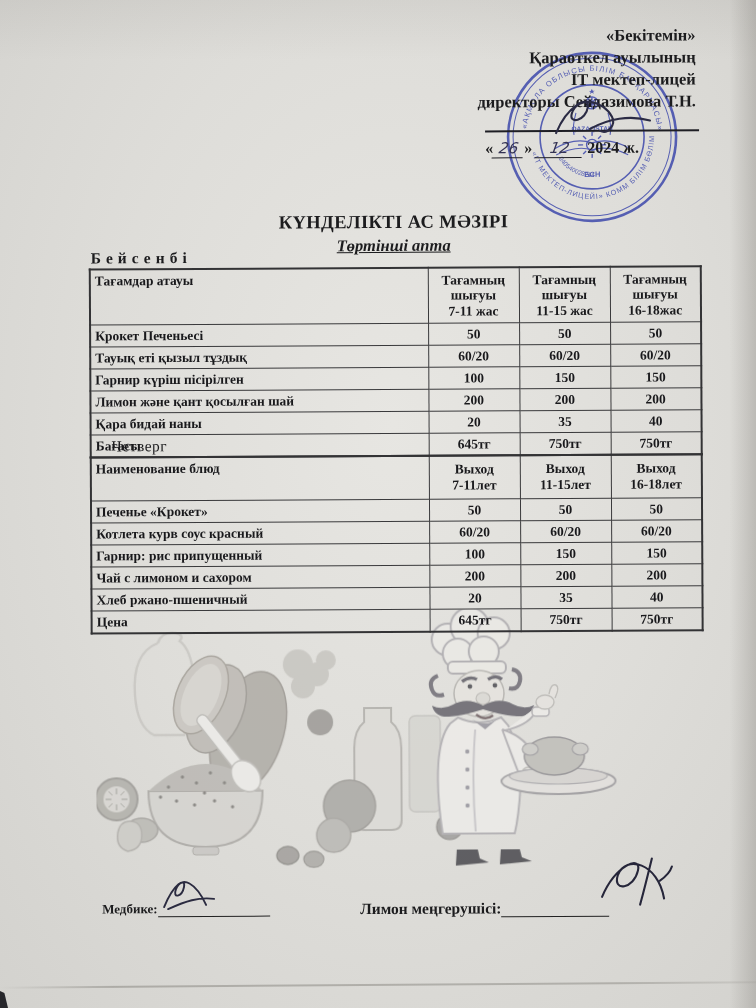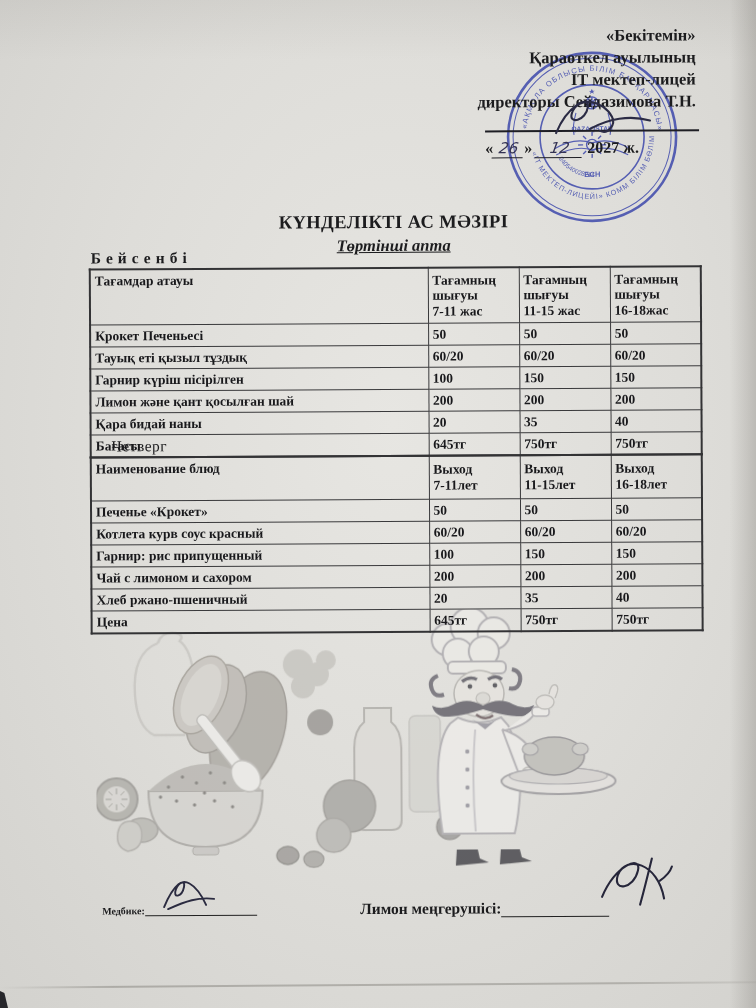--- a/index.html
+++ b/index.html
@@ -36,32 +36,32 @@
   .day2{top:436px;letter-spacing:.5px;margin-left:20px;}
 
   
   table.menu{position:absolute;left:90px;width:611px;border-collapse:collapse;table-layout:fixed;
     z-index:3;font-size:13.5px;font-weight:bold;color:#19191c;}
   .t1{top:267px;}
   .t2{top:455px;}
   table.menu td{border:1.4px solid #3a3a3c;padding:1px 4px;line-height:1.16;}
   table.menu{border:2px solid #333335;}
   td.name{text-align:left;padding-left:6px;}
-  td.val{text-align:left;white-space:pre-line;margin-top:29px;}
+  td.val{text-align:center;white-space:pre-line;margin-top:29px;}
   .t1 tr.hdr td{height:50px;}
   .t2 tr.hdr td{height:38px;}
   tr.hdr td.name{vertical-align:top;padding-top:3px;}
   tr.hdr td.val{vertical-align:middle;}
   tr.data td{height:19px;}
 
   
   .illus{position:absolute;left:95px;top:610px;width:532px;height:258px;z-index:1;}
 
   
-  .footer-left{position:absolute;left:100px;top:900px;font-weight:bold;font-size:10px;z-index:3;}
+  .footer-left{position:absolute;left:100px;top:900px;font-weight:bold;font-size:13px;z-index:3;}
   .footer-right{position:absolute;left:358px;top:900px;font-weight:bold;font-size:15.5px;z-index:3;}
   .f-line{display:inline-block;border-bottom:1.8px solid #222;height:14px;vertical-align:bottom;}
   .fl1{width:112px;} .fl2{width:108px;}
   .fsig-l{position:absolute;left:152px;top:872px;width:72px;height:42px;z-index:4;}
   .fsig-r{position:absolute;left:588px;top:852px;width:88px;height:62px;z-index:4;}
 
   
   .fold{position:absolute;left:0;top:984px;width:756px;height:2px;z-index:6;transform:rotate(-0.4deg);
     background:linear-gradient(to right, rgba(140,138,132,0), rgba(138,136,130,.55) 15%, rgba(138,136,130,.5) 82%, rgba(138,136,130,.15));}
   .sliver{position:absolute;left:0;top:991px;width:8px;height:17px;background:#26262a;z-index:6;
@@ -112,21 +112,21 @@
     <div class="approval">
       <div>«Бекітемін»</div>
       <div>Қараөткел ауылының</div>
       <div>IT мектеп-лицей</div>
       <div>директоры Сейдазимова Т.Н.</div>
     </div>
     <div class="sig-line"></div>
     <svg class="topsig" viewBox="0 0 120 56">
       <path d="M10,42 C22,14 44,4 42,16 C40,30 22,34 26,22 C32,4 58,10 66,26 C70,34 62,44 54,40 M44,38 C62,28 84,24 104,30" fill="none" stroke="#2b2b44" stroke-width="2.1" stroke-linecap="round"></path>
     </svg>
-    <div class="date-line"><span>«</span><span class="hand u">26</span><span>»</span><span class="hand u2">12</span><span>2027 ж.</span></div>
+    <div class="date-line"><span>«</span><span class="hand u">26</span><span>»</span><span class="hand u2">12</span><span>2024 ж.</span></div>
 
     <div class="title">КҮНДЕЛІКТІ АС МӘЗІРІ</div>
     <div class="subtitle">Төртінші апта</div>
 
     <div class="day-label day1">Бейсенбі</div>
     <table class="menu t1">
       <colgroup>
           <col style="width:338px">
           <col style="width:91px">
           <col style="width:91px">

